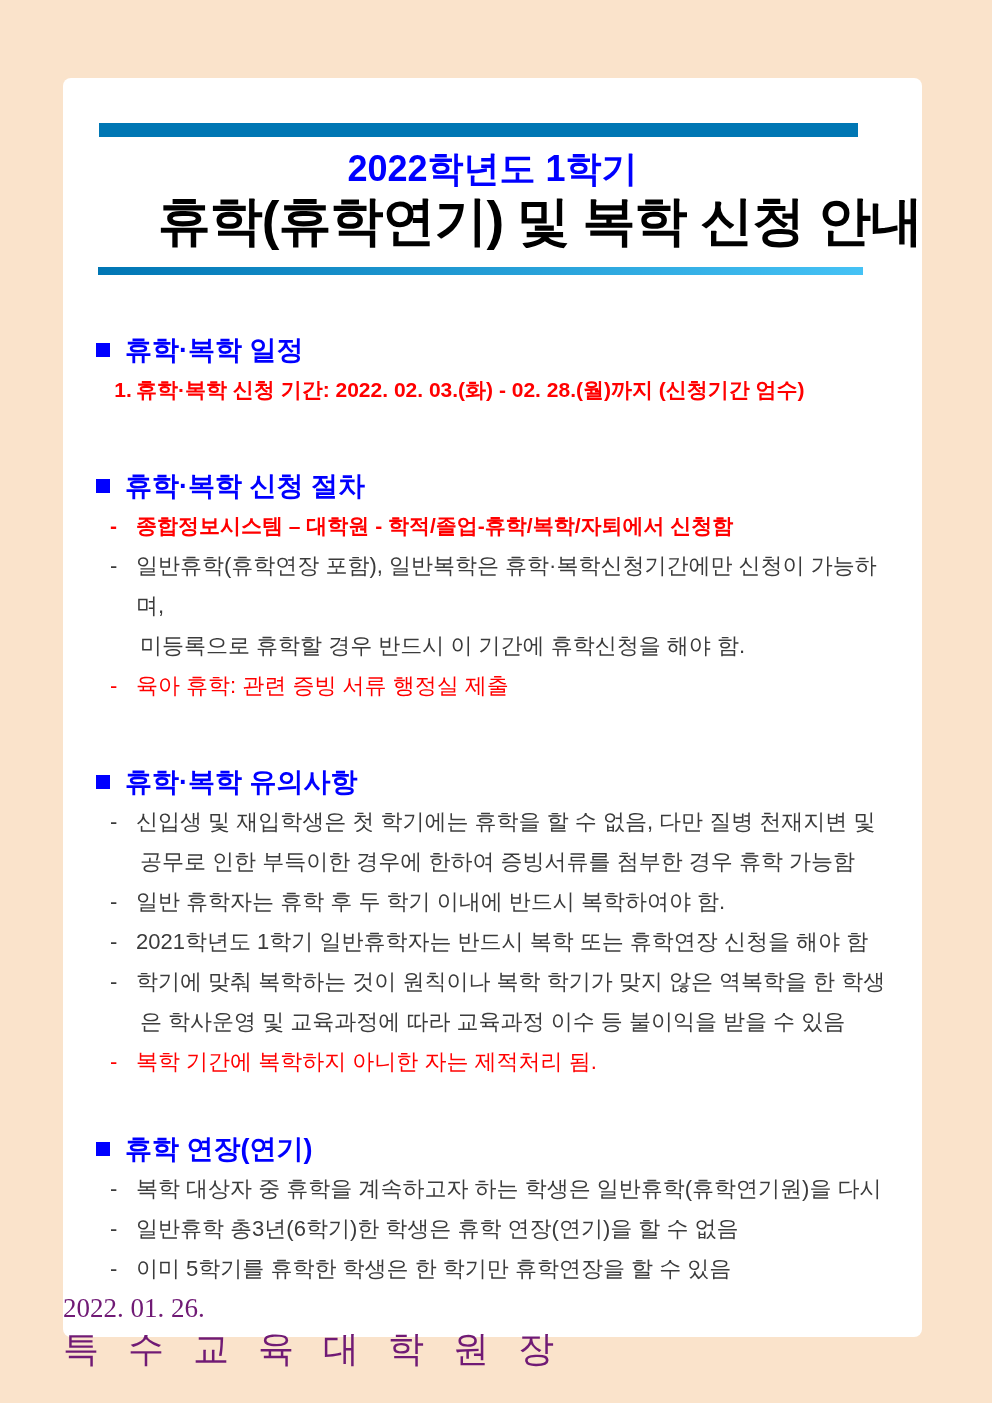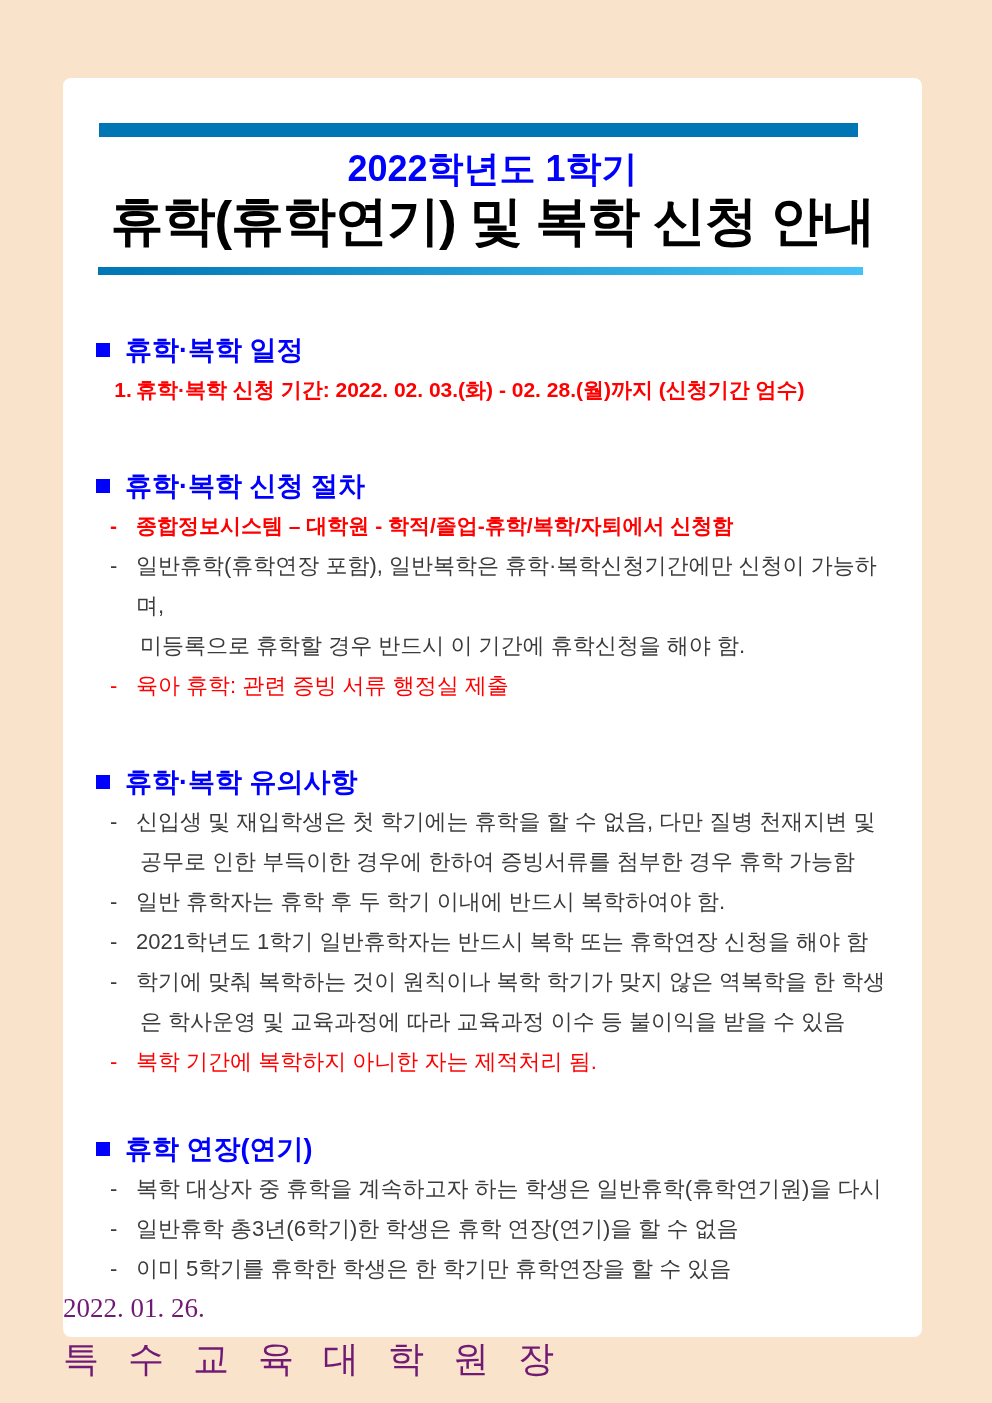--- a/index.html
+++ b/index.html
@@ -34,21 +34,21 @@
   }
   .subtitle{
     margin-top:10px;
     text-align:center;
     font-size:36px;font-weight:bold;
     line-height:44px;
     color:var(--heading-blue);
   }
   .title{
     margin:0;
-    text-align:center;
+    text-align:right;
     font-size:53px;font-weight:800;
     letter-spacing:-1px;
     line-height:60px;
     color:#000000;
   }
   .gradient-bar{
     height:8px;
     margin:16px 59px 0 35px;
     background:linear-gradient(to right,var(--grad-from),var(--grad-to));
   }
@@ -75,21 +75,21 @@
   .line .marker{flex:0 0 26px;}
   .line.cont{padding-left:44px;}
   .item.style-red{color:var(--alert-red);}
   .item.style-red-bold{color:var(--alert-red);font-weight:bold;font-size:21px;}
   .footer{
     text-align:left;
     color:#701a75;
     font-family:"Liberation Serif","DejaVu Serif",serif;
   }
   .footer-date{font-size:27px;line-height:34px;margin-top:2px;}
-  .footer-signature{font-size:36px;line-height:44px;letter-spacing:10px;margin-top:12px;}
+  .footer-signature{font-size:36px;line-height:44px;letter-spacing:10px;margin-top:2px;}
 </style>
 </head>
 <body>
 
 <div class="card">
   <div class="top-bar"></div>
   <div class="subtitle">2022학년도 1학기</div>
   <h1 class="title">휴학(휴학연기) 및 복학 신청 안내</h1>
   <div class="gradient-bar"></div>
 

